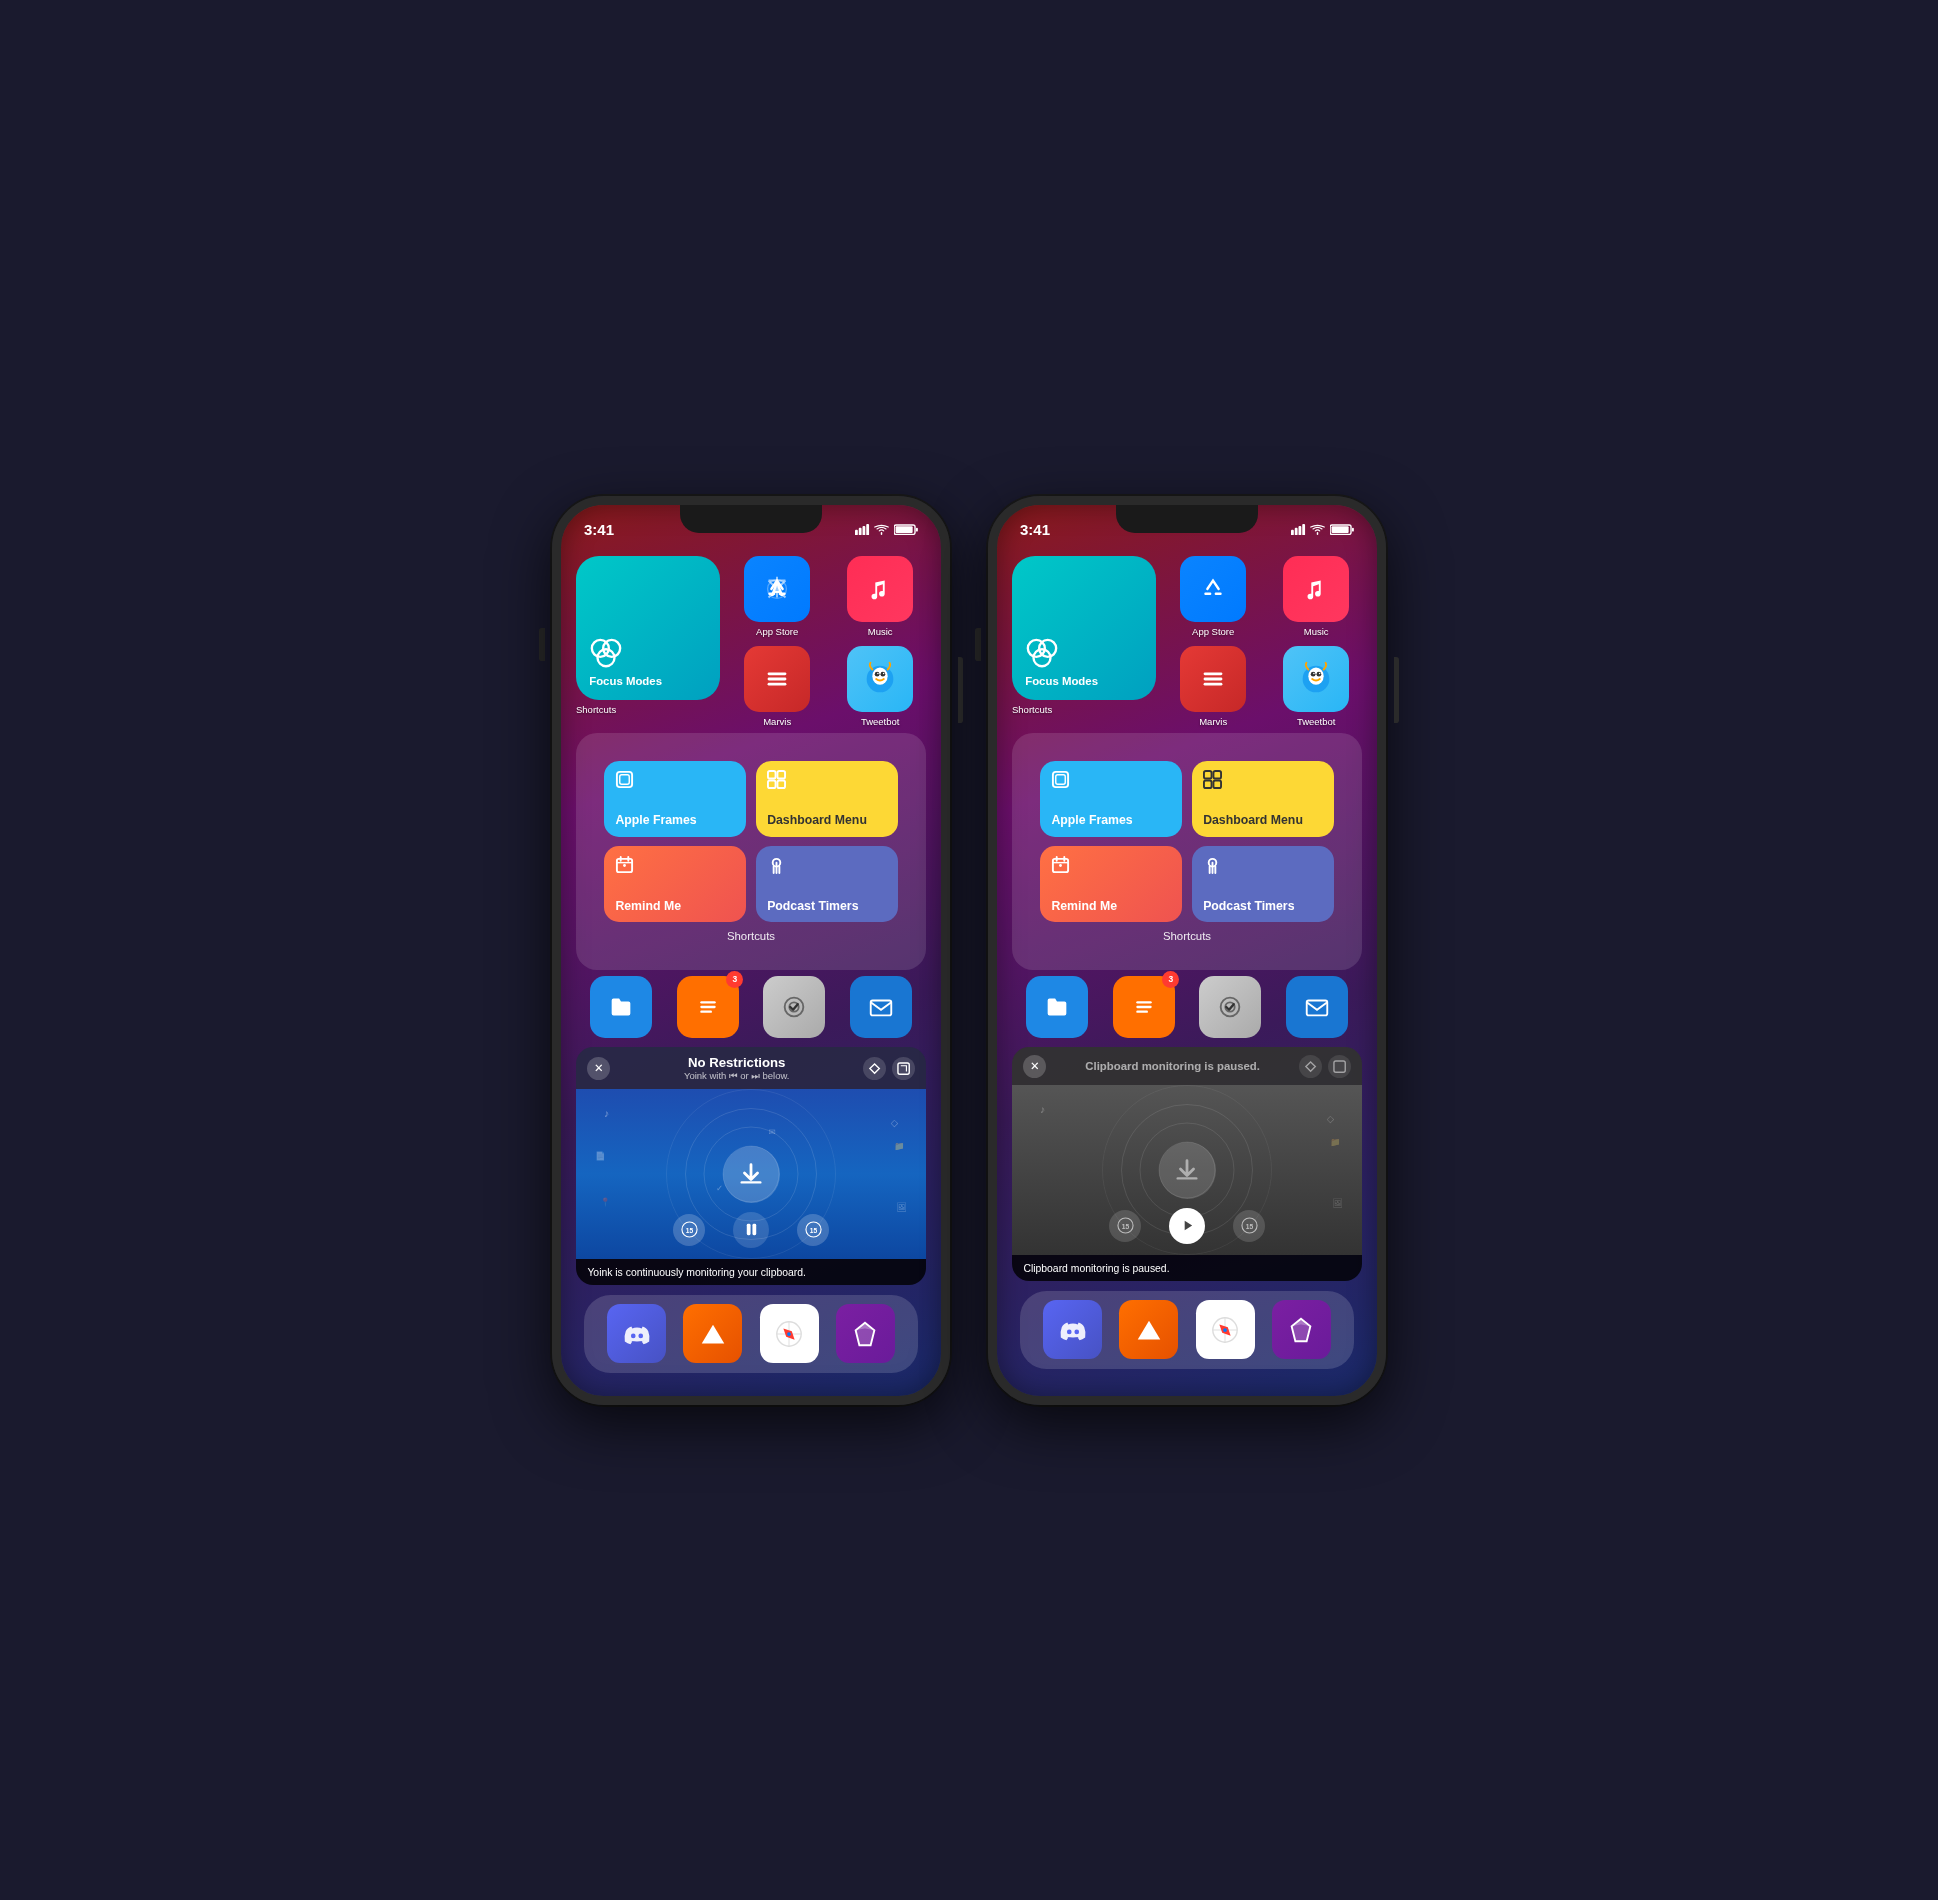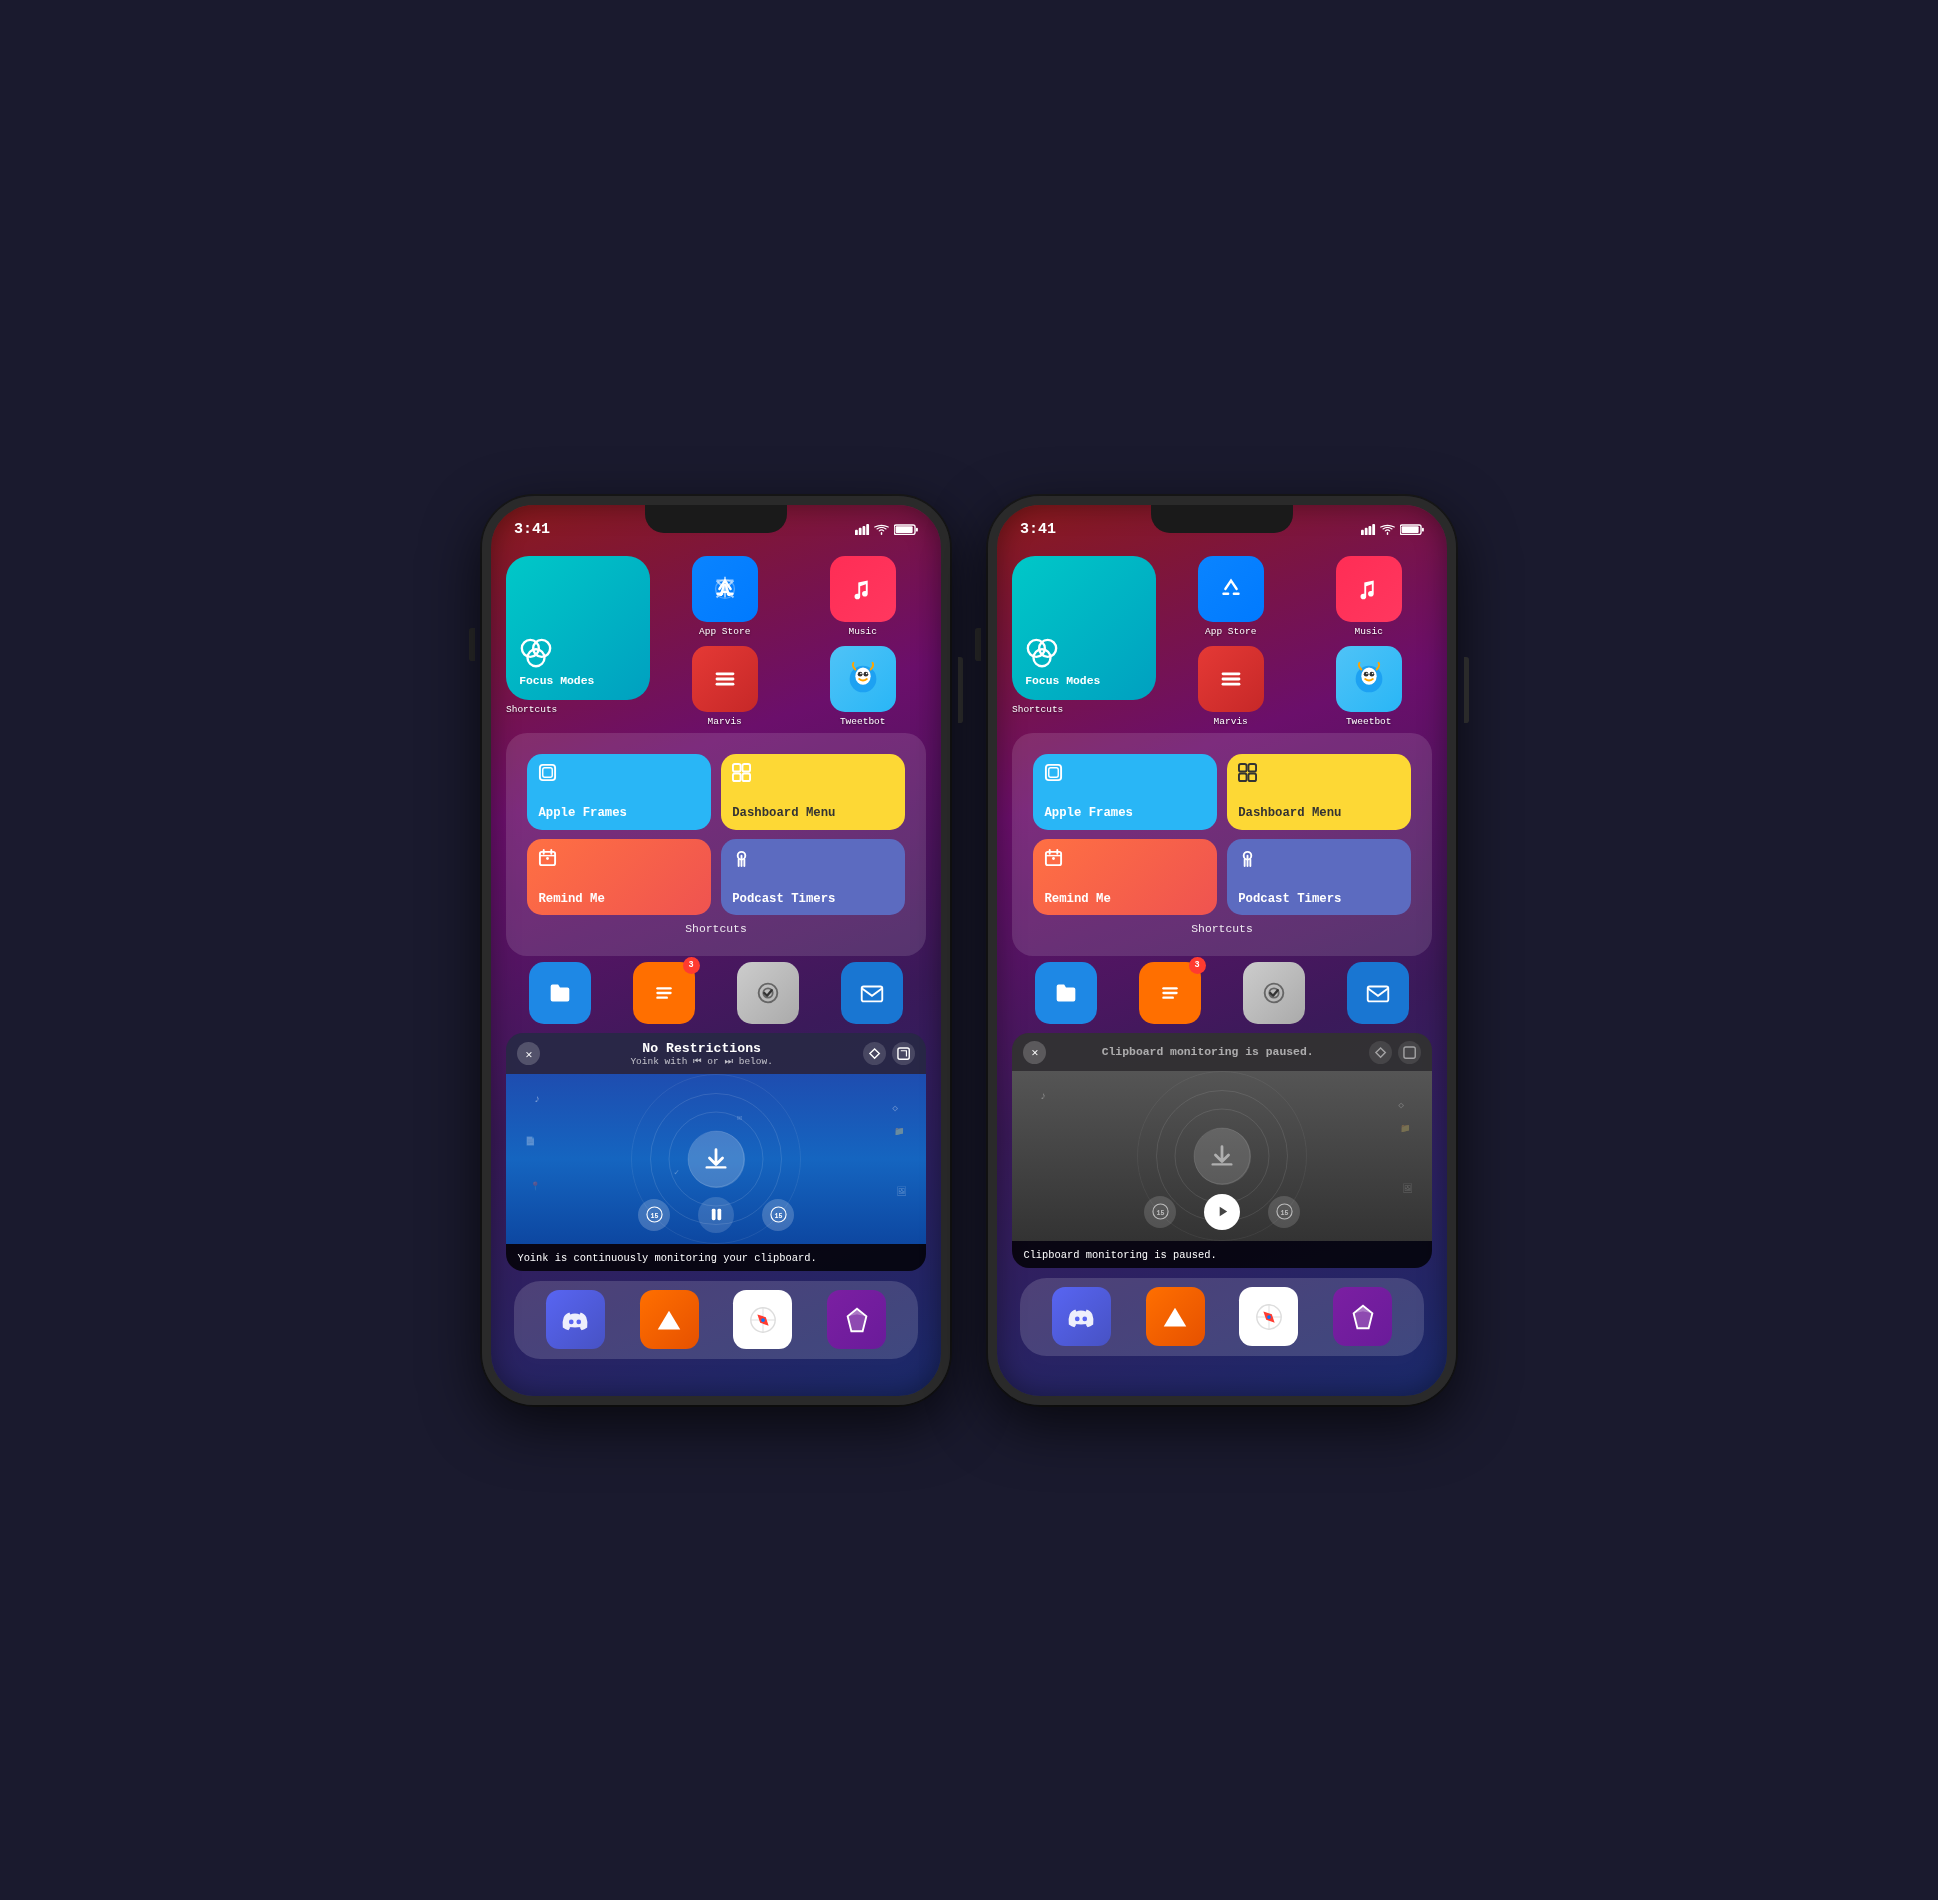--- a/index.html
+++ b/index.html
@@ -9,23 +9,22 @@
       justify-content: center;
       align-items: center;
       min-height: 100vh;
       gap: 38px;
       padding: 19px;
       font-family: -apple-system, BlinkMacSystemFont, 'SF Pro Display', sans-serif;
     }
 
     .phone-wrapper {
       position: relative;
-      width: 468px;
+      width: 398px;
       height: 909px;
-      font-family: Liberation Mono, monospace;
     }
 
     .phone-frame {
       width: 100%;
       height: 100%;
       border-radius: 52px;
       border: 9.5px solid #2a2a2a;
       background: linear-gradient(160deg, #8B1A1A 0%, #6B0F6B 30%, #3B1A5A 60%, #1A2A6B 100%);
       overflow: hidden;
       position: relative;
@@ -137,21 +136,21 @@
       padding: 13.2px;
       color: white;
       font-size: 10.4px;
       font-weight: 600;
     }
 
     
     .shortcuts-widget {
       background: rgba(255,255,255,0.12);
       border-radius: 21px;
-      padding: 21px;
+      padding: 28px;
       margin-bottom: 5.7px;
     }
 
     .shortcuts-grid {
       display: grid;
       grid-template-columns: 1fr 1fr;
       gap: 9.5px;
     }
 
     .shortcut-item {

